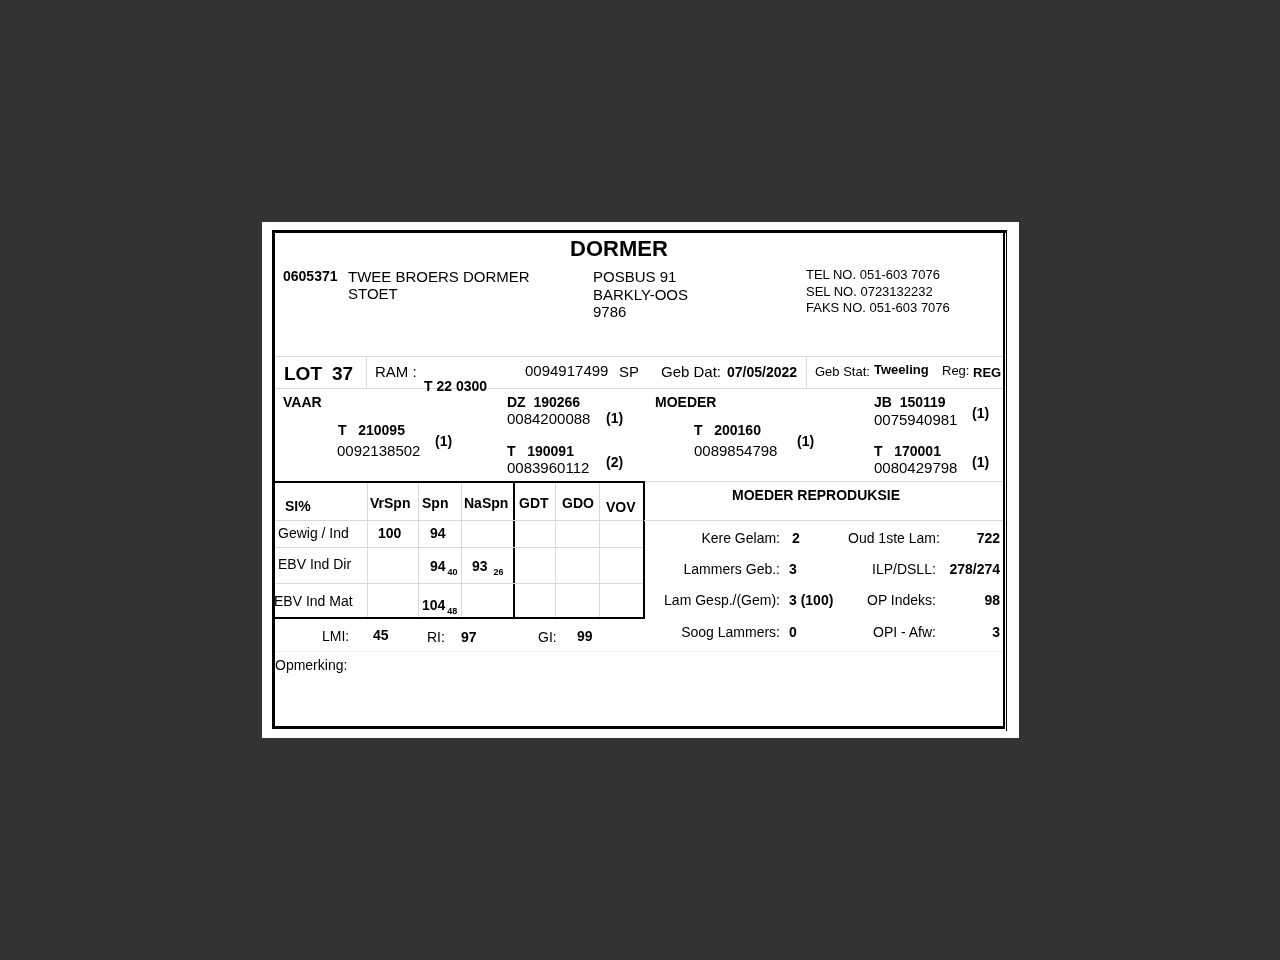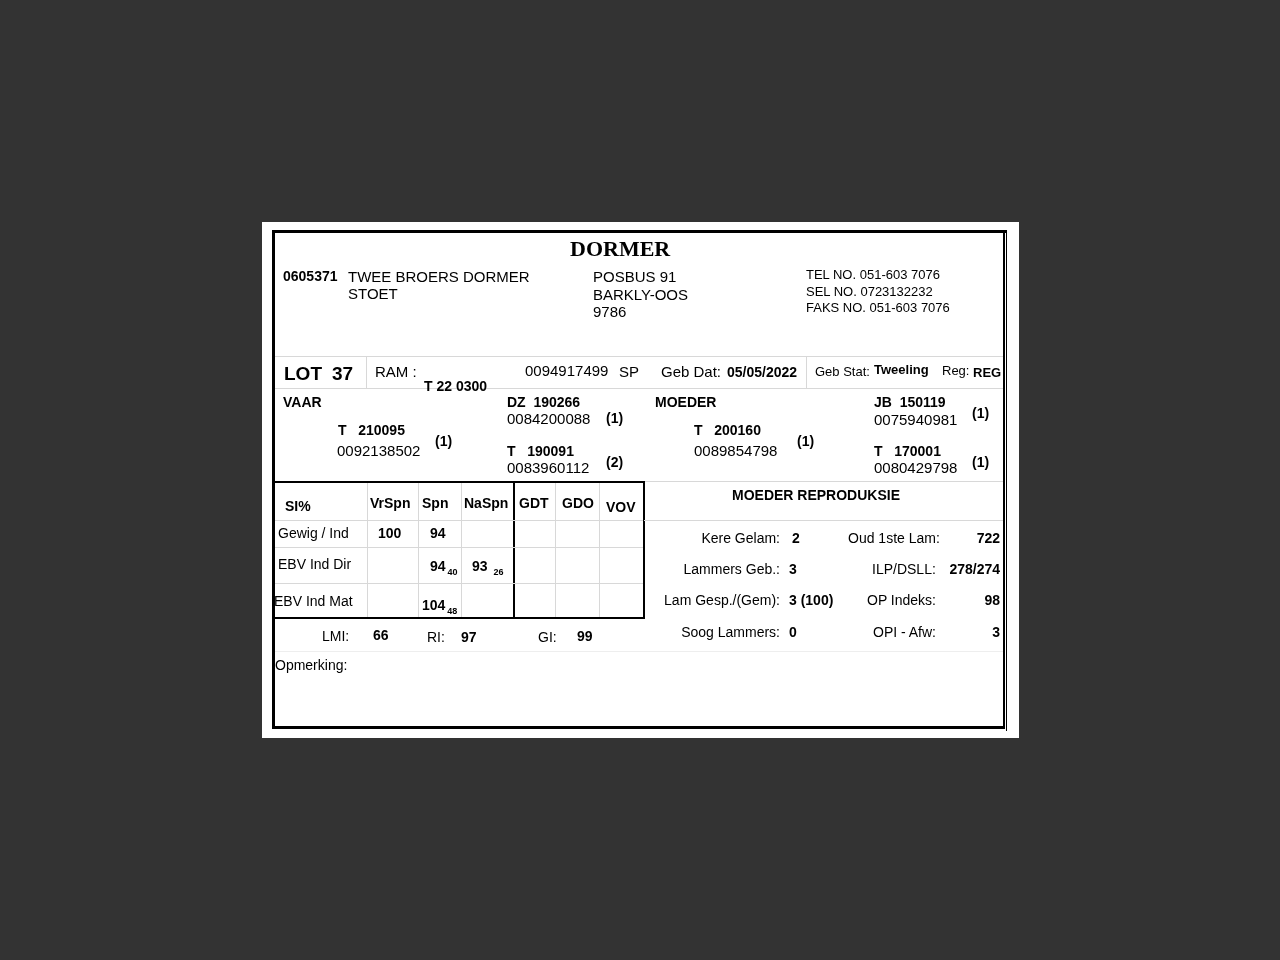--- a/index.html
+++ b/index.html
@@ -11,21 +11,21 @@
   .frame-bottom { position: absolute; left: 272px; top: 726px; width: 733px; height: 3px; background: #000; }
   .frame-left { position: absolute; left: 272px; top: 230px; width: 3px; height: 499px; background: #000; }
   .frame-right { position: absolute; left: 1003px; top: 230px; width: 2px; height: 499px; background: #000; }
   .frame-right2 { position: absolute; left: 1006px; top: 231px; width: 1px; height: 500px; background: #000; }
   .hline { position: absolute; height: 1px; background: #d8d8d8; }
   .vline { position: absolute; width: 1px; background: #d8d8d8; }
   .b { font-weight: bold; }
   .f15 { font-size: 15px; }
   .f14 { font-size: 14px; }
   .f13 { font-size: 13px; }
-  .title { font-size: 22px; font-weight: bold; font-family: Liberation Serif, serif; }
+  .title { font-size: 22px; font-weight: bold; }
   .lot { font-size: 19px; font-weight: bold; }
   .thick { position: absolute; background: #000; }
   .sub { font-size: 9px; font-weight: bold; position: relative; top: 4px; margin-left: 2px; }
   .right { text-align: right; }
 </style>
 </head>
 <body>
 
 <div class="card"></div>
 
@@ -54,21 +54,21 @@
 <div class="vline" style="left:366px; top:357px; height:31px;"></div>
 <div class="vline" style="left:806px; top:357px; height:31px;"></div>
 
 <div class="abs lot" style="left:284px; top:364px;">LOT</div>
 <div class="abs lot" style="left:332px; top:364px;">37</div>
 <div class="abs f15" style="left:375px; top:364px;">RAM :</div>
 <div class="abs f14 b" style="left:424px; top:379px;">T 22 0300</div>
 <div class="abs f15" style="left:525px; top:363px;">0094917499</div>
 <div class="abs f15" style="left:619px; top:364px;">SP</div>
 <div class="abs f15" style="left:661px; top:364px;">Geb Dat:</div>
-<div class="abs f14 b" style="left:727px; top:365px;">05/05/2022</div>
+<div class="abs f14 b" style="left:727px; top:365px;">07/05/2022</div>
 <div class="abs f13" style="left:815px; top:365px;">Geb Stat:</div>
 <div class="abs f13 b" style="left:874px; top:363px;">Tweeling</div>
 <div class="abs f13" style="left:942px; top:364px;">Reg:</div>
 <div class="abs f13 b" style="left:973px; top:366px;">REG</div>
 
 <div class="abs f14 b" style="left:283px; top:395px;">VAAR</div>
 <div class="abs f14 b" style="left:338px; top:423px; white-space:pre;">T   210095</div>
 <div class="abs f15" style="left:337px; top:443px;">0092138502</div>
 <div class="abs f14 b" style="left:435px; top:434px;">(1)</div>
 
@@ -120,21 +120,21 @@
 <div class="abs f14 b" style="left:430px; top:526px;">94</div>
 
 <div class="abs f14" style="left:278px; top:557px;">EBV Ind Dir</div>
 <div class="abs f14 b" style="left:430px; top:559px;"><span>94</span><span class="sub">40</span></div>
 <div class="abs f14 b" style="left:472px; top:559px;"><span>93</span><span class="sub" style="margin-left:6px;">26</span></div>
 
 <div class="abs f14" style="left:274px; top:594px;">EBV Ind Mat</div>
 <div class="abs f14 b" style="left:422px; top:598px;"><span>104</span><span class="sub">48</span></div>
 
 <div class="abs f14" style="left:322px; top:629px;">LMI:</div>
-<div class="abs f14 b" style="left:373px; top:628px;">66</div>
+<div class="abs f14 b" style="left:373px; top:628px;">45</div>
 <div class="abs f14" style="left:427px; top:630px;">RI:</div>
 <div class="abs f14 b" style="left:461px; top:630px;">97</div>
 <div class="abs f14" style="left:538px; top:630px;">GI:</div>
 <div class="abs f14 b" style="left:577px; top:629px;">99</div>
 
 <div class="abs f14 b" style="left:732px; top:488px;">MOEDER REPRODUKSIE</div>
 <div class="hline" style="left:644px; top:520px; width:359px;"></div>
 
 <div class="abs f14 right" style="left:650px; width:130px; top:531px;">Kere Gelam:</div>
 <div class="abs f14 b" style="left:792px; top:531px;">2</div>

